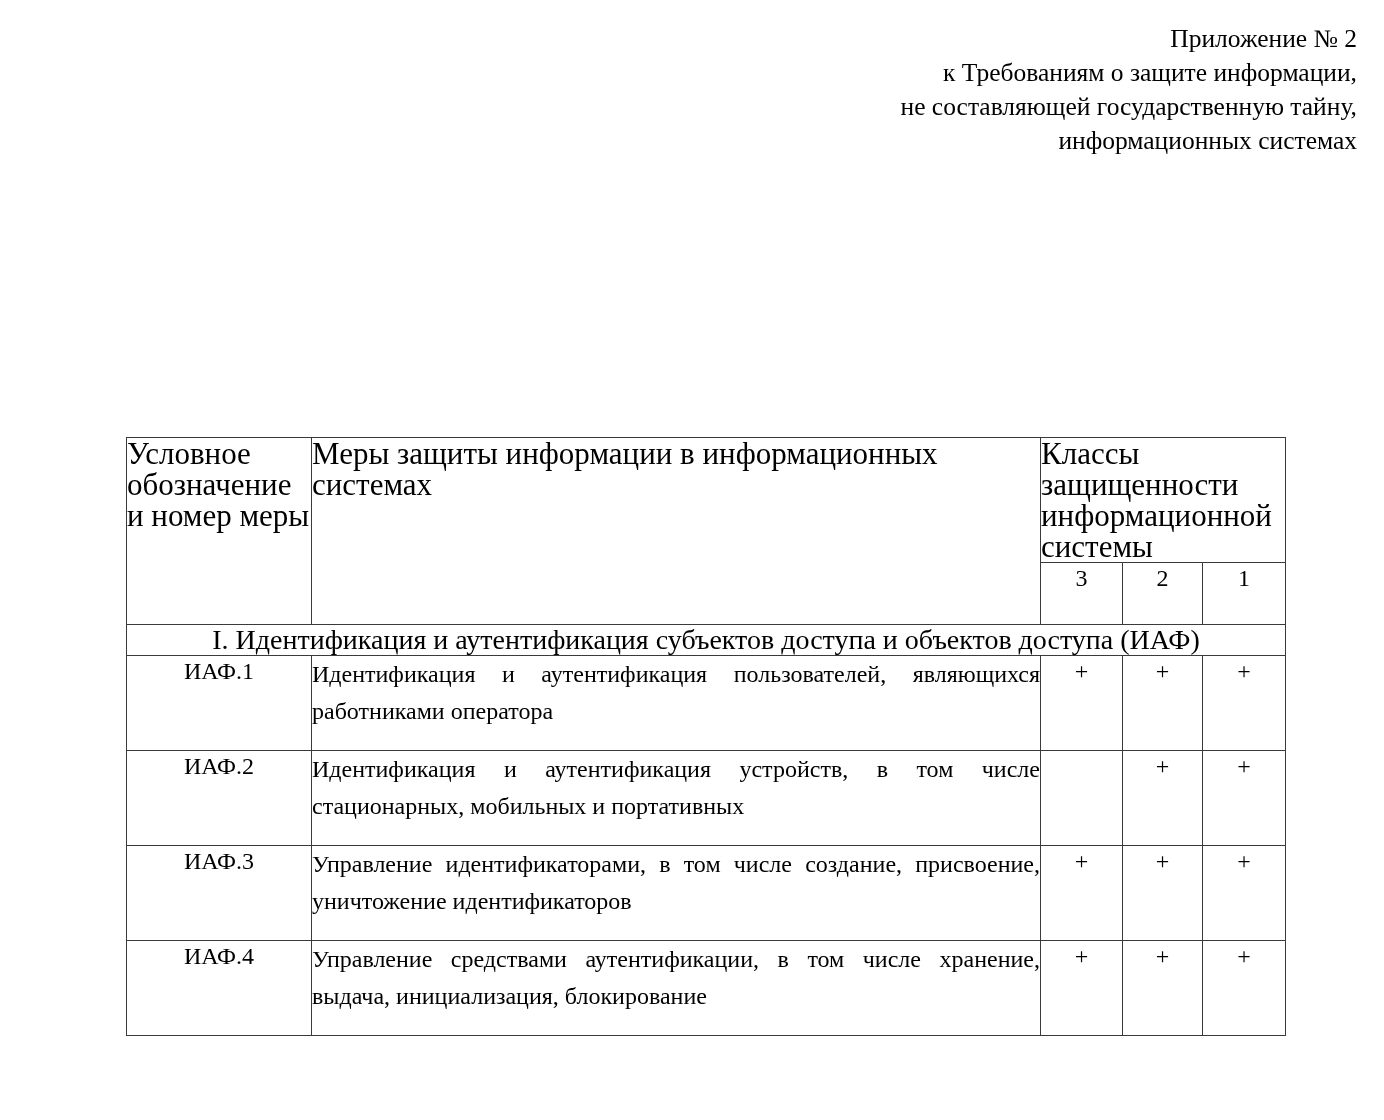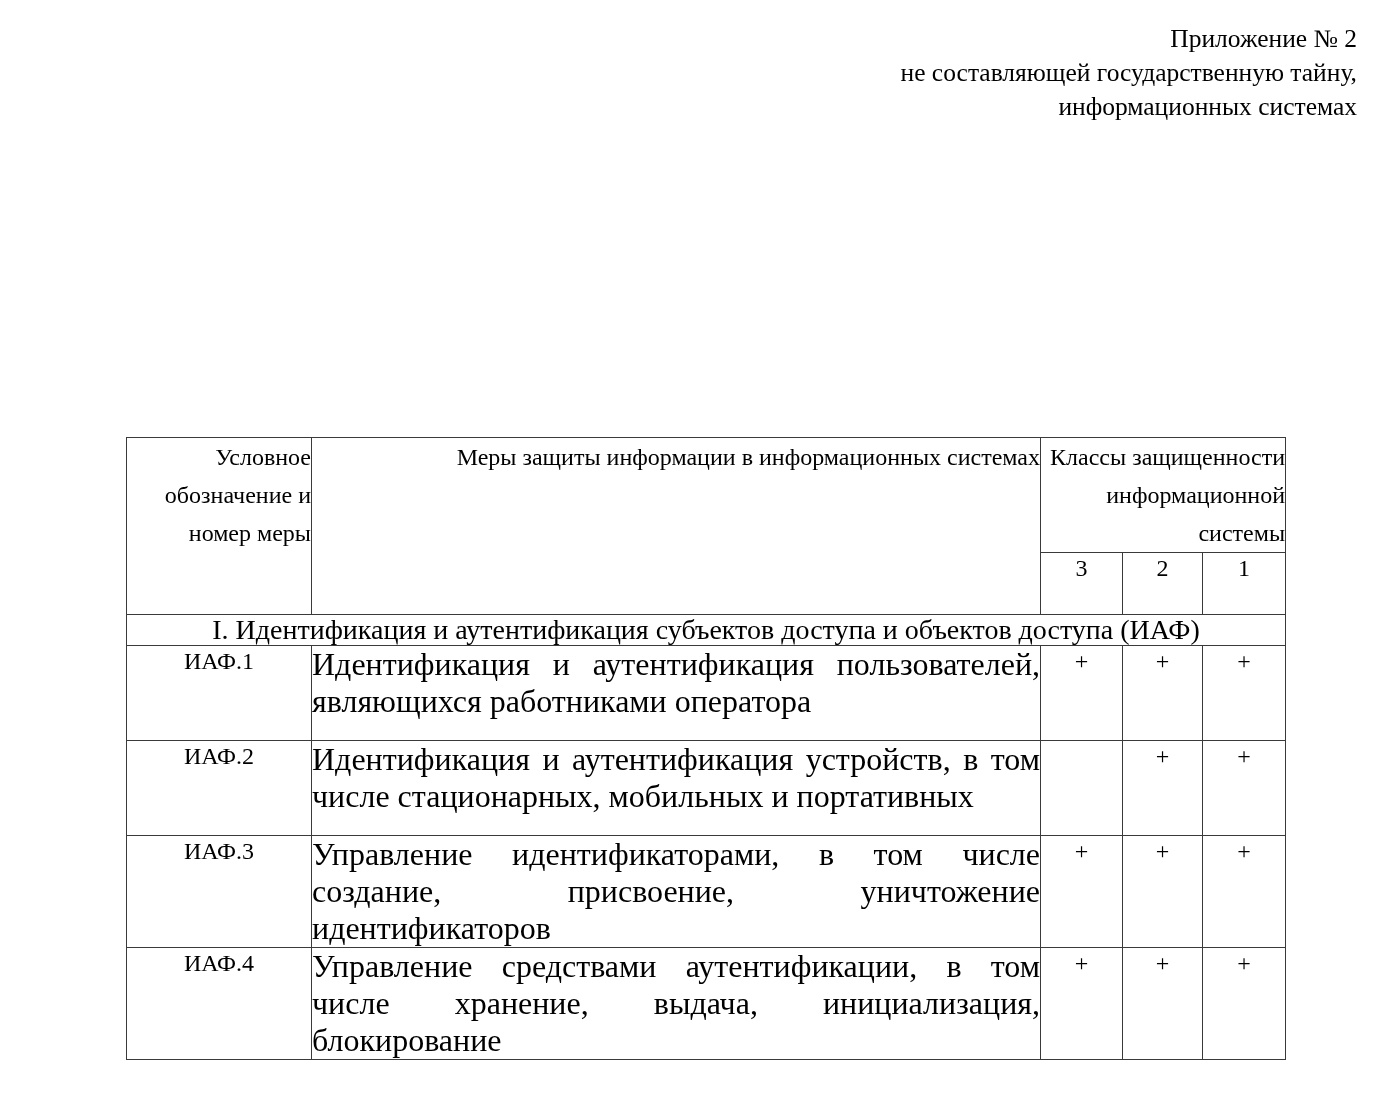--- a/index.html
+++ b/index.html
@@ -71,23 +71,23 @@
 
   
   col.c-code   { width: 185px; }
   col.c-desc   { width: 729px; }
   col.c-cls3   { width: 82px; }
   col.c-cls2   { width: 80px; }
   col.c-cls1   { width: 83px; }
 
   
   .th-code, .th-desc, .th-classes {
-    text-align: right;
-    font-size: 24px;
-    line-height: 38px;
+    text-align: left;
+    font-size: 31px;
+    line-height: 31px;
     padding: 14px 8px 8px 8px;
   }
   .th-code { }
   .th-desc { padding-left: 14px; padding-right: 14px; }
   .th-classes { padding-left: 6px; padding-right: 6px; font-family: Liberation Serif, serif; }
 
   .th-num {
     text-align: center;
     font-size: 24px;
     line-height: 30px;
@@ -107,41 +107,42 @@
   
   .cell-code {
     text-align: center;
     font-size: 24px;
     line-height: 30px;
     padding: 14px 6px 8px 6px;
   }
   .cell-desc {
     text-align: justify;
     text-align-last: left;
-    font-size: 32px;
+    font-size: 24px;
     line-height: 37px;
     padding: 11px 12px 8px 13px;
     hyphens: none;
   }
   .cell-mark {
     text-align: center;
     font-size: 24px;
     line-height: 30px;
     padding: 14px 2px 8px 2px;
   }
 
   .row-h95 td { height: 95px; margin-top: 34px; }
 </style>
 </head>
 <body>
 
 <div class="page">
 
   <div class="appendix-block">
     <div class="appendix-line">Приложение № 2</div>
+    <div class="appendix-line">к Требованиям о защите информации,</div>
     <div class="appendix-line">не составляющей государственную тайну,</div>
     <div class="appendix-line">информационных системах</div>
   </div>
 
 
   <div class="table-wrap">
     <table class="measures">
       <colgroup>
         <col class="c-code">
         <col class="c-desc">

